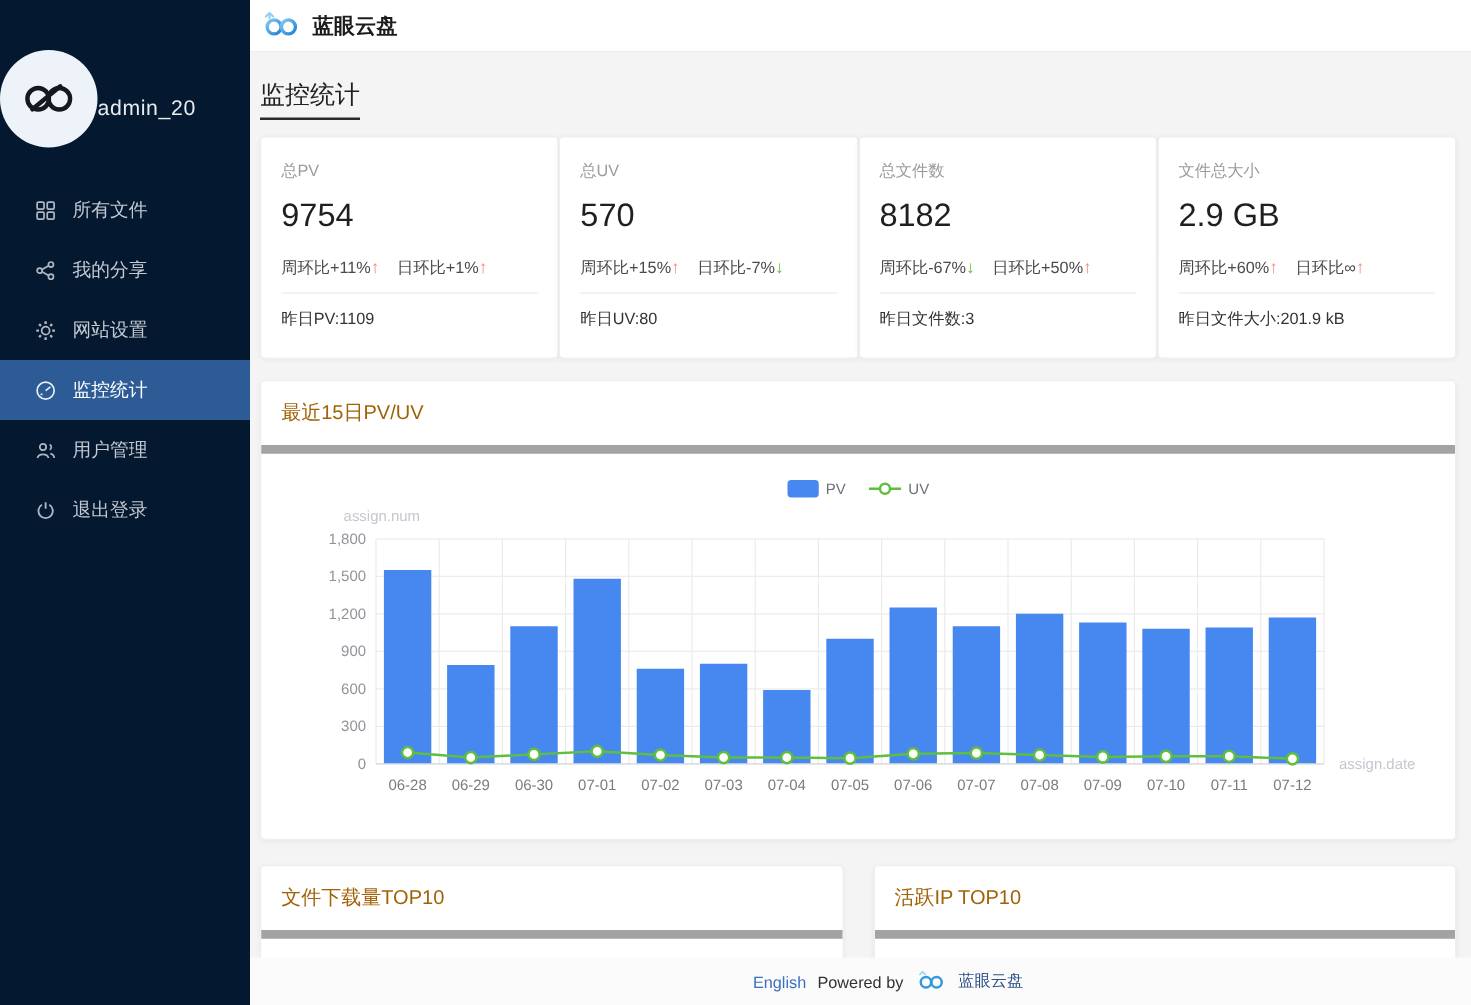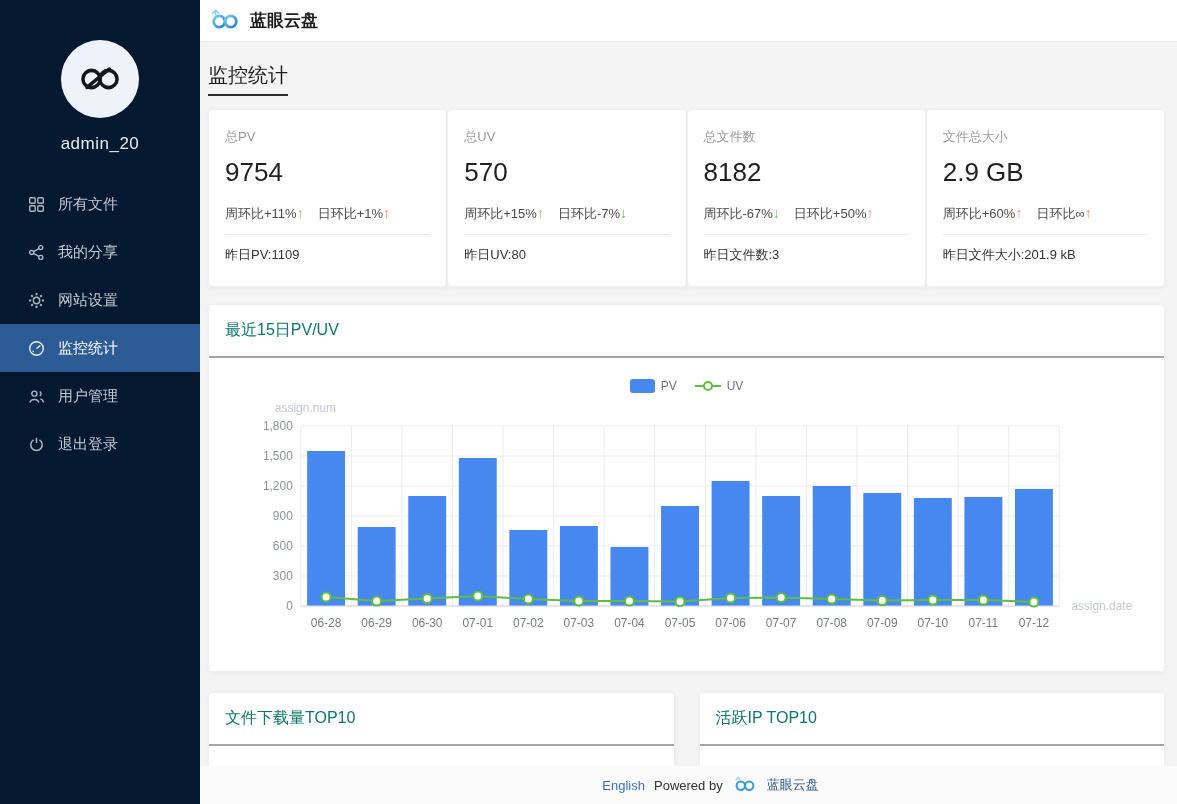--- a/index.html
+++ b/index.html
@@ -2,21 +2,21 @@
 <html style="--sidebar-bg: #041830; --sidebar-active: #2d5b96; --accent: #4787f0; --up: #f5897b; --down: #67c23a;"><head>
 <meta charset="utf-8">
 <style>
   * { margin:0; padding:0; box-sizing:border-box; }
   html,body { width:1177px; height:804px; overflow:hidden;
     font-family:"Liberation Sans","DejaVu Sans",sans-serif; background:#f4f4f5; }
 
   
   .sidebar { position:absolute; left:0; top:0; width:200px; height:804px;
     background:var(--sidebar-bg,#041830); color:#c3c9d2; }
-  .avatar-wrap { display:flex; flex-direction:column; align-items:center; padding-top:40px; }
+  .avatar-wrap { display:flex; flex-direction:row; align-items:center; padding-top:40px; }
   .avatar { width:78px; height:78px; border-radius:50%; background:#eef3fa;
     display:flex; align-items:center; justify-content:center; }
   .username { margin-top:16px; font-size:17px; color:#e8ebef; letter-spacing:.5px; }
   .nav { margin-top:26px;text-align:center; }
   .nav-item { height:48px; display:flex; align-items:center; padding-left:28px;
     font-size:15px; cursor:pointer; color:#c3c9d2; }
   .nav-item .nicon { width:17px; height:17px; margin-right:13px; color:#aeb6c2; display:inline-flex; }
   .nav-item.active { background:var(--sidebar-active,#2d5b96); color:#fff; }
   .nav-item.active .nicon { color:#e9eef5; }
   .nav-item svg { width:17px; height:17px; }
@@ -42,21 +42,21 @@
   .stat-value { font-size:26px; color:#1f1f1f; margin-top:6px; line-height:40px; }
   .stat-trends { margin-top:13px; font-size:13px; color:#4a4a4a; display:flex; gap:14px; align-items:center; }
   .trend .arrow { font-size:14px; font-weight:bold; }
   .trend .arrow.up { color:var(--up,#f5897b); }
   .trend .arrow.down { color:var(--down,#67c23a); }
   .stat-divider { border:none; border-top:1px solid #ebebeb; margin-top:11px; }
   .stat-footer { font-size:13px; color:#333; padding-top:11px; }
 
   
   .chart-card { margin-top:17px; height:368px; }
-  .card-title-row { padding:15px 16px; font-size:16px; color:#0f766e; border-bottom:2px solid #a3a3a3; }
+  .card-title-row { padding:15px 16px; font-size:16px; color:#a16207; border-bottom:7px solid #a3a3a3; }
   .legend-row { display:flex; justify-content:center; gap:18px; margin-top:20px; height:16px; align-items:center; }
   .legend-item { display:flex; align-items:center; gap:6px; font-size:12px; color:#6e7079; cursor:pointer; }
   .legend-pill { width:25px; height:14px; border-radius:3px; background:var(--accent,#4787f0); }
   .legend-line { width:26px; height:14px; }
   .chart-svg { display:block; width:100%; height:260px; margin-top:2px; }
 
   
   .bottom-row { display:flex; gap:24px; margin-top:20px; }
   .bottom-card { flex:1; height:300px; }
 

